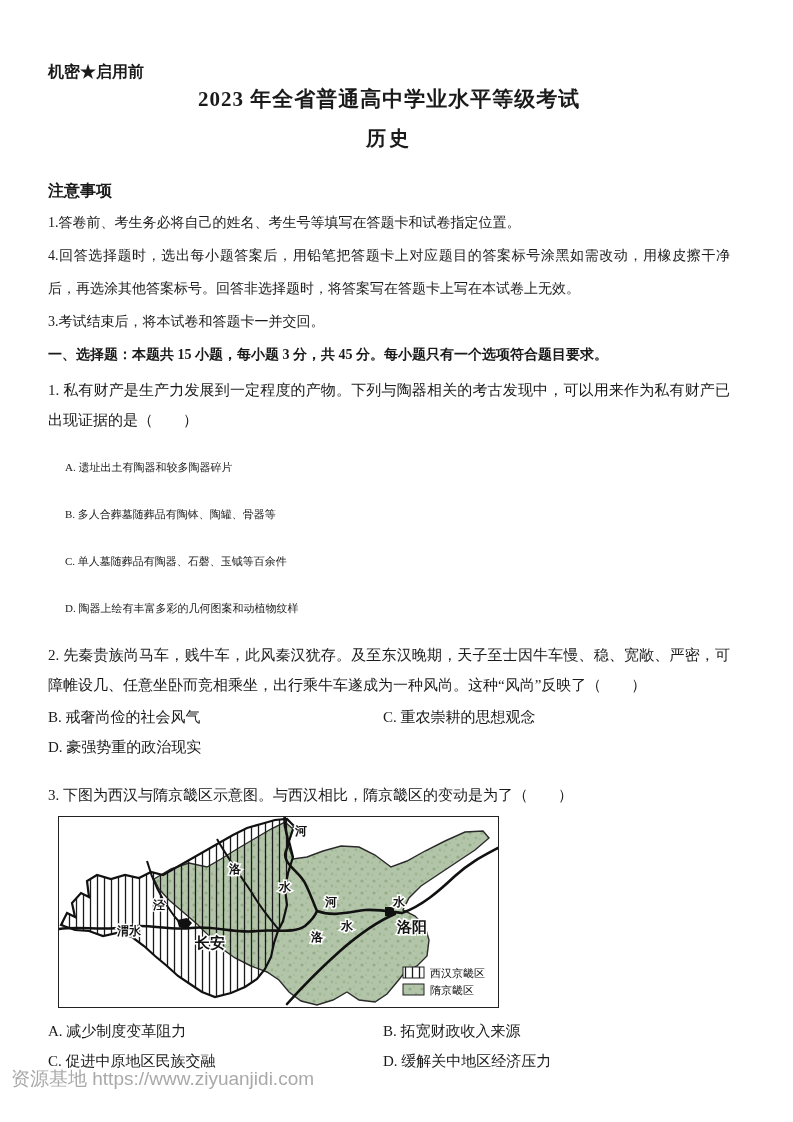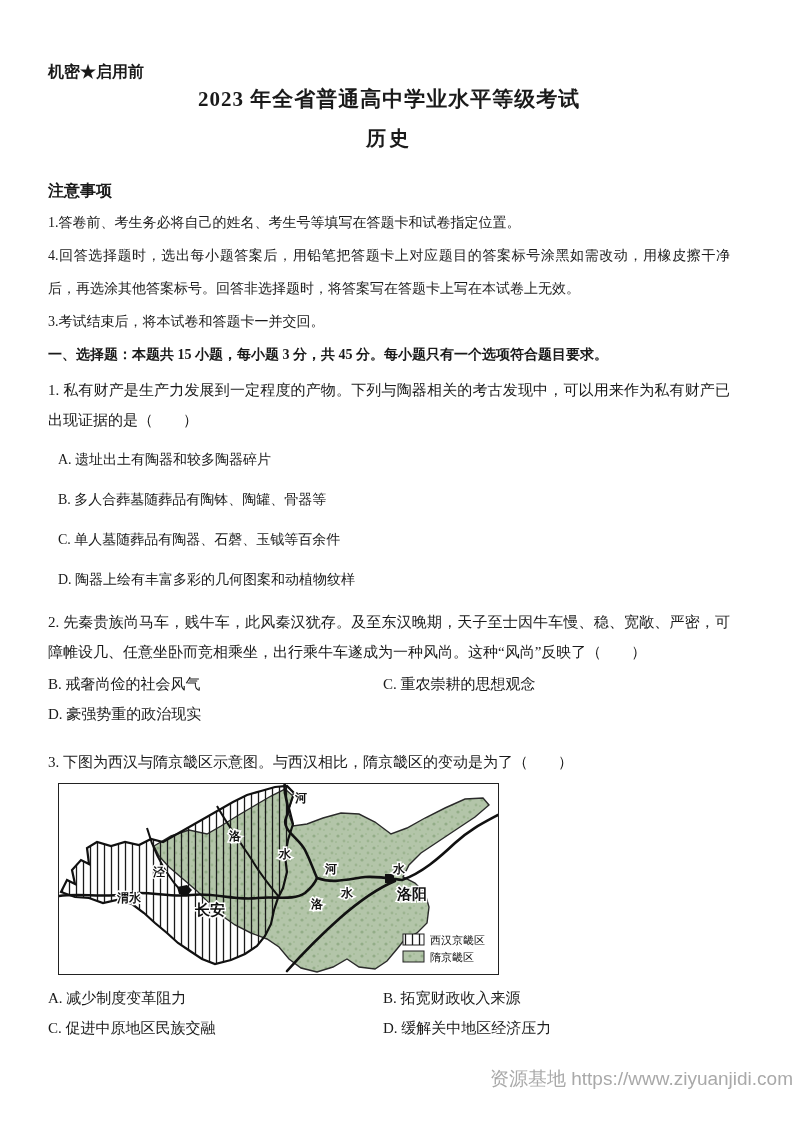--- a/index.html
+++ b/index.html
@@ -13,29 +13,29 @@
   .subject{margin:12px 0 0 0;text-align:center;font-size:20px;font-weight:bold;letter-spacing:3px;}
   .notice{margin-top:24px;}
   .notice-heading{font-size:16px;font-weight:bold;line-height:30px;}
   .notice p{margin:0;font-size:14px;font-weight:normal;line-height:33px;text-align:justify;}
   .section-heading{margin:0;font-size:14px;font-weight:bold;line-height:33px;text-align:justify;}
   .question{margin:0;}
   .q1{margin-top:4px;}
   .q2{margin-top:12px;}
   .q3{margin-top:18px;}
   .stem{margin:0 0 2px 0;font-size:15px;line-height:30px;text-align:justify;}
-  .opt-list p{margin:10px;font-size:14px;line-height:30px;}
+  .opt-list p{margin:17px;font-size:11px;line-height:30px;}
   .opt-grid{display:grid;grid-template-columns:335px 1fr;font-size:15px;line-height:30px;}
   .opt-grid div{white-space:nowrap;}
   .map-figure{width:439px;height:190px;border:1.5px solid #222;margin:6px 0 8px 10px;background:#fff;}
   .map-figure svg{display:block;}
   .map-label{font-size:12px;font-weight:bold;fill:#111;stroke:#ffffff;stroke-width:3px;paint-order:stroke;font-family:"Liberation Serif","DejaVu Serif",serif;}
   .map-city{font-size:15px;font-weight:bold;fill:#111;stroke:#ffffff;stroke-width:3px;paint-order:stroke;font-family:"Liberation Serif","DejaVu Serif",serif;}
   .legend-text{font-size:11px;fill:#111;font-family:"Liberation Serif","DejaVu Serif",serif;}
-  .footer{position:absolute;left:11px;right:0;top:1066px;text-align:right;
+  .footer{position:absolute;left:11px;right:0;top:1066px;text-align:left;
     font-family:"Liberation Sans","DejaVu Sans",sans-serif;font-size:19px;color:#a9a9a9;}
 </style>
 </head>
 <body>
 
 <div class="page">
 
   <div class="confidential">机密★启用前</div>
 
   <div class="title">2023 年全省普通高中学业水平等级考试</div>

